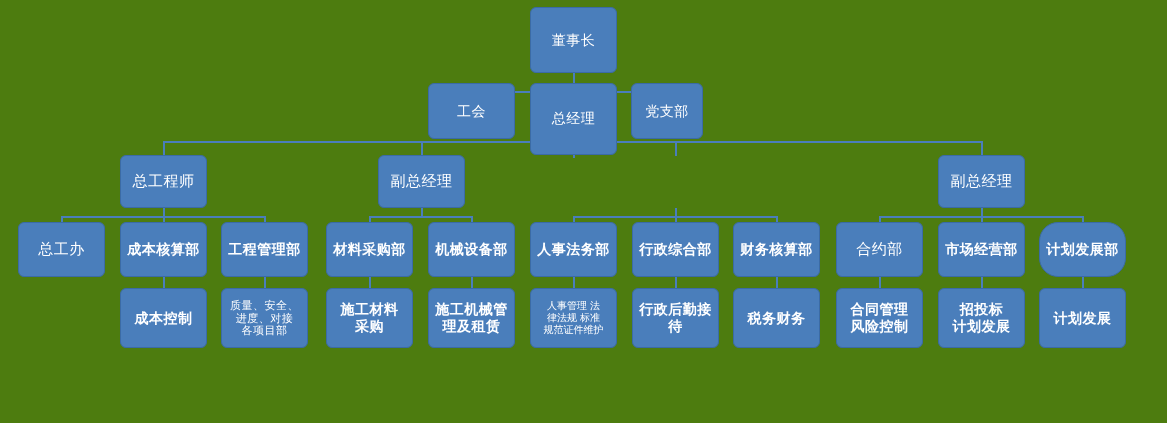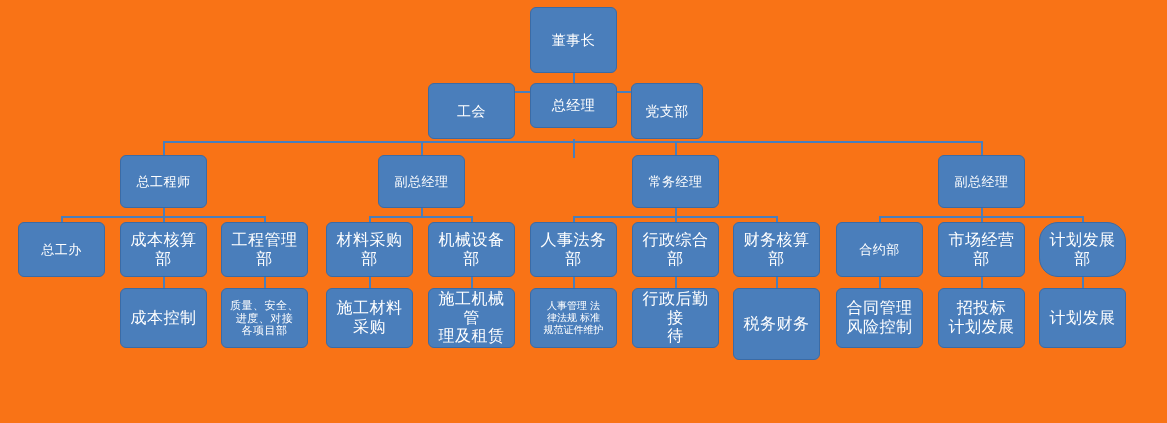--- a/index.html
+++ b/index.html
@@ -4,43 +4,43 @@
 <style>
   html, body {
     margin: 0;
     padding: 0;
     background: #ffffff;
   }
   #org-chart {
     position: relative;
     width: 1167px;
     height: 423px;
-    background: #f97316;
+    background: #4d7c0f;
     font-family: "Liberation Sans", "DejaVu Sans", sans-serif;
     overflow: hidden;
   }
   .node {
     position: absolute;
     box-sizing: border-box;
     background: #4a7ebb;
     border: 1px solid #3b6ba5;
     border-radius: 6px;
     color: #ffffff;
     display: flex;
     align-items: center;
     justify-content: center;
     text-align: center;
     line-height: 1.18;
     letter-spacing: 0.5px;
     padding: 2px 3px;
     white-space: pre-line;
   }
   .node.t14 { font-size: 14px; }
-  .node.t13 { font-size: 13px; }
-  .node.t12 { font-size: 16px; }
+  .node.t13 { font-size: 15px; font-family: Liberation Serif, serif; }
+  .node.t12 { font-size: 14px; font-weight: bold; }
   .node.t11 { font-size: 11px; }
   .node.t10 { font-size: 10px; letter-spacing: 0; }
   .conn {
     position: absolute;
     background: #4a7ebb;
   }
   .conn.h { height: 2px; }
   .conn.v { width: 2px; }
 </style>
 </head>
@@ -92,26 +92,25 @@
   <div class="conn v" style="left:573px; top:277px; height:11px;"></div>
   <div class="conn v" style="left:675px; top:277px; height:11px;"></div>
   <div class="conn v" style="left:776px; top:277px; height:11px;"></div>
   <div class="conn v" style="left:879px; top:277px; height:11px;"></div>
   <div class="conn v" style="left:981px; top:277px; height:11px;"></div>
   <div class="conn v" style="left:1082px; top:277px; height:11px;"></div>
 
   <div class="node t14" style="left:530px; top:7px; width:87px; height:66px;">董事长</div>
 
   <div class="node t14" style="left:428px; top:83px; width:87px; height:56px;">工会</div>
-  <div class="node t14" style="left:530px; top:83px; width:87px; height:45px;">总经理</div>
+  <div class="node t14" style="left:530px; top:83px; width:87px; height:72px;font-family:Liberation Serif, serif;">总经理</div>
   <div class="node t14" style="left:631px; top:83px; width:72px; height:56px;">党支部</div>
 
   <div class="node t13" style="left:120px; top:155px; width:87px; height:53px;">总工程师</div>
   <div class="node t13" style="left:378px; top:155px; width:87px; height:53px;">副总经理</div>
-  <div class="node t13" style="left:632px; top:155px; width:87px; height:53px;">常务经理</div>
   <div class="node t13" style="left:938px; top:155px; width:87px; height:53px;">副总经理</div>
 
   <div class="node t13" style="left:18px; top:222px; width:87px; height:55px;">总工办</div>
   <div class="node t12" style="left:120px; top:222px; width:87px; height:55px;">成本核算部</div>
   <div class="node t12" style="left:221px; top:222px; width:87px; height:55px;">工程管理部</div>
   <div class="node t12" style="left:326px; top:222px; width:87px; height:55px;">材料采购部</div>
   <div class="node t12" style="left:428px; top:222px; width:87px; height:55px;">机械设备部</div>
   <div class="node t12" style="left:530px; top:222px; width:87px; height:55px;">人事法务部</div>
   <div class="node t12" style="left:632px; top:222px; width:87px; height:55px;">行政综合部</div>
   <div class="node t12" style="left:733px; top:222px; width:87px; height:55px;">财务核算部</div>
@@ -125,20 +124,20 @@
 各项目部</div>
   <div class="node t12" style="left:326px; top:288px; width:87px; height:60px;">施工材料
 采购</div>
   <div class="node t12" style="left:428px; top:288px; width:87px; height:60px;">施工机械管
 理及租赁</div>
   <div class="node t10" style="left:530px; top:288px; width:87px; height:60px;">人事管理 法
 律法规 标准
 规范证件维护</div>
   <div class="node t12" style="left:632px; top:288px; width:87px; height:60px;">行政后勤接
 待</div>
-  <div class="node t12" style="left:733px; top:288px; width:87px; height:72px;">税务财务</div>
+  <div class="node t12" style="left:733px; top:288px; width:87px; height:60px;">税务财务</div>
   <div class="node t12" style="left:836px; top:288px; width:87px; height:60px;">合同管理
 风险控制</div>
   <div class="node t12" style="left:938px; top:288px; width:87px; height:60px;">招投标
 计划发展</div>
   <div class="node t12" style="left:1039px; top:288px; width:87px; height:60px;">计划发展</div>
 
 </div>
 
 </body></html>

